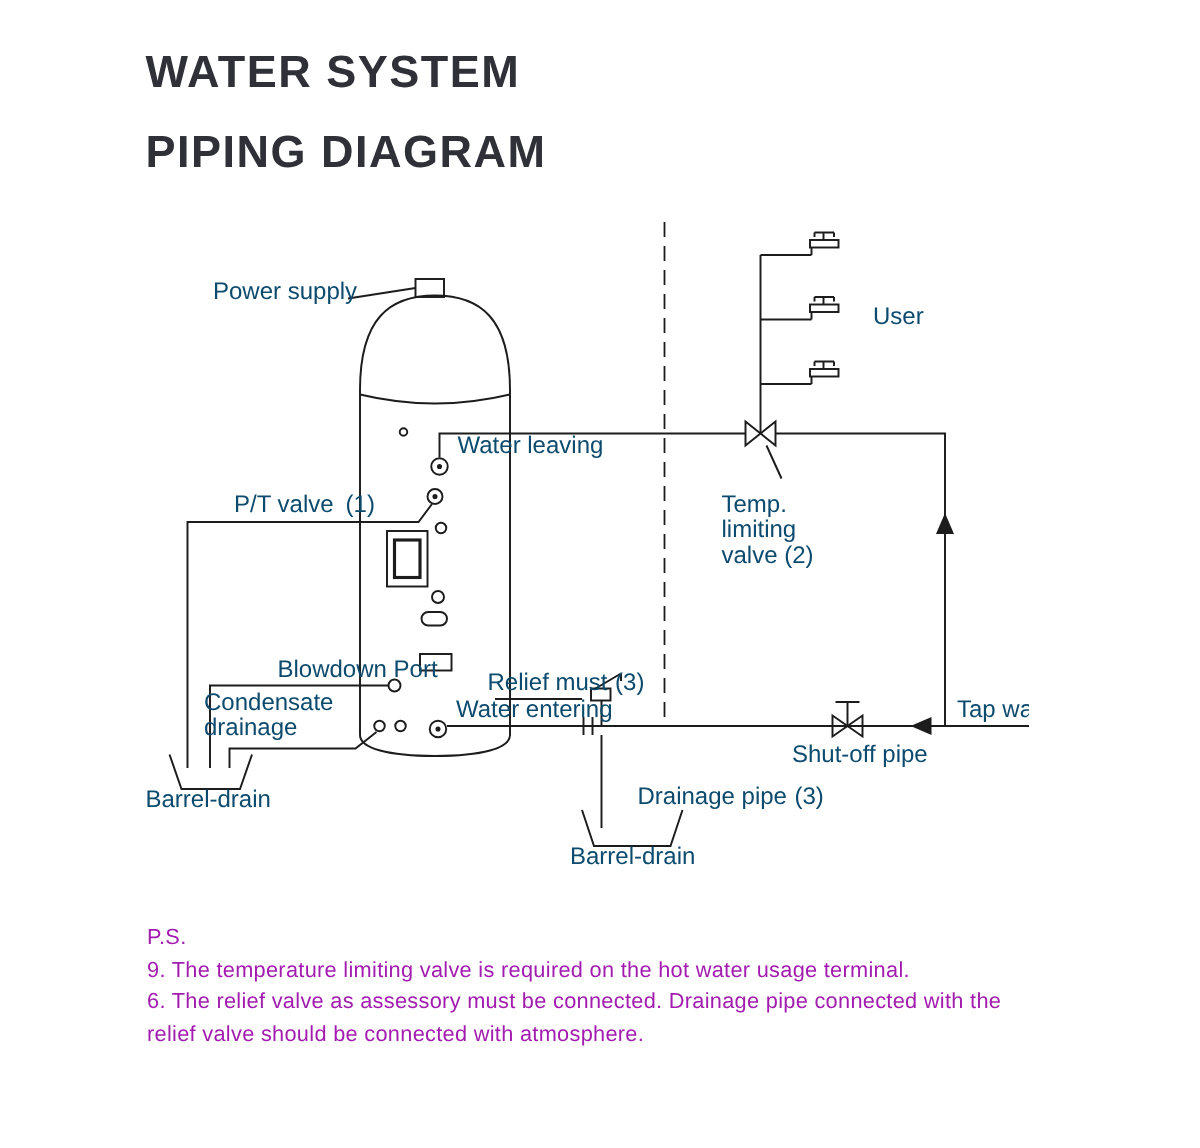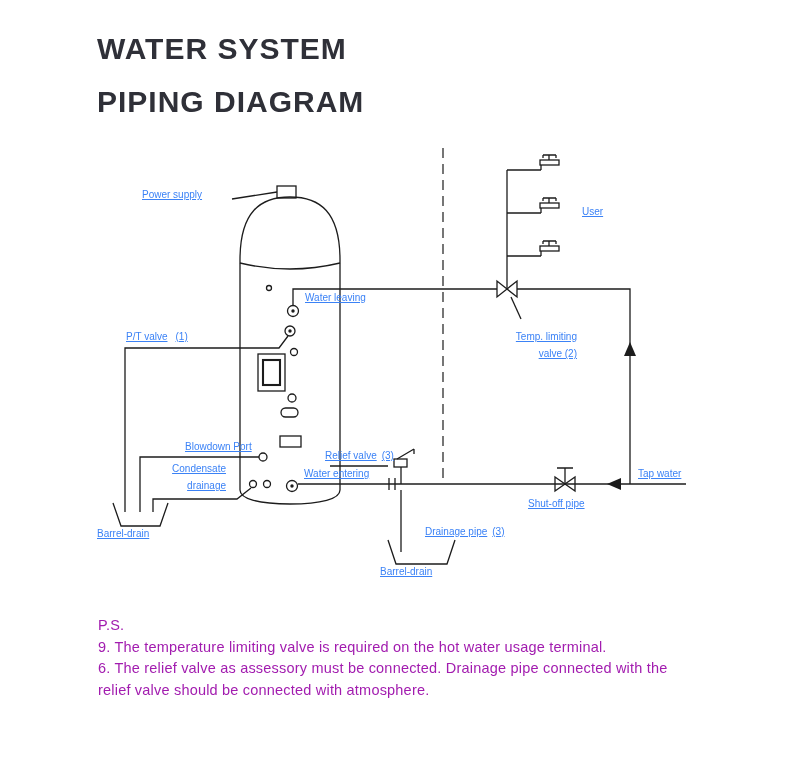--- a/index.html
+++ b/index.html
@@ -11,23 +11,23 @@
     position:absolute; left:97px; top:22px;
     font-size:30px; font-weight:bold; letter-spacing:1px;
     color:#2f3038; line-height:53px; white-space:nowrap;
   }
   svg.diagram { position:absolute; left:0; top:0; }
   .ln   { stroke:#1c1c1c; stroke-width:1.3; fill:none; }
   .ln2  { stroke:#1c1c1c; stroke-width:2.1; fill:none; }
   .fl   { fill:#1c1c1c; stroke:none; }
   .dash { stroke:#1c1c1c; stroke-width:1.2; fill:none; stroke-dasharray:10 6; }
   .lbl {
-    position:absolute; font-size:10px; color:#3b82f6; white-space:nowrap; line-height:16px;text-decoration:underline;
+    position:absolute; font-size:16px; color:#0c4a6e; white-space:nowrap; line-height:16px;
   }
-  .lbl.center { text-align:right; white-space:normal; line-height:17px; }
+  .lbl.center { text-align:left; white-space:normal; line-height:17px; }
   .ref  { margin-left:8px; }
   .ref2 { margin-left:5px; }
   .notes {
     position:absolute; left:98px; top:615px;
     font-size:14.5px; line-height:21.5px; letter-spacing:0.2px;
     color:#a21caf;
   }
 </style>
 </head>
 <body>
@@ -140,37 +140,37 @@
 
     <g>
       <path class="ln" d="M232 199 L277 192"></path>
       <path class="ln" d="M330 466 H388"></path>
     </g>
   </svg>
 
   <div class="lbl" style="left:142px;top:187px">Power supply</div>
   <div class="lbl" style="left:305px;top:290px">Water leaving</div>
 
-  <div class="lbl" style="left:126px;top:329px">
+  <div class="lbl" style="left:156px;top:329px">
     <span>P/T valve</span><span class="ref">(1)</span>
   </div>
 
   <div class="lbl" style="left:185px;top:439px">Blowdown Port</div>
 
   <div class="lbl center" style="left:136px;top:460px;width:90px">
     <div>Condensate</div>
     <div>drainage</div>
   </div>
 
   <div class="lbl" style="left:97px;top:526px">Barrel-drain</div>
 
   <div class="lbl" style="left:304px;top:466px">Water entering</div>
 
   <div class="lbl" style="left:325px;top:448px">
-    <span>Relief valve</span><span class="ref2">(3)</span>
+    <span>Relief must</span><span class="ref2">(3)</span>
   </div>
 
   <div class="lbl" style="left:425px;top:524px">
     <span>Drainage pipe</span><span class="ref2">(3)</span>
   </div>
 
   <div class="lbl" style="left:380px;top:564px">Barrel-drain</div>
 
   <div class="lbl" style="left:582px;top:204px">User</div>
 

